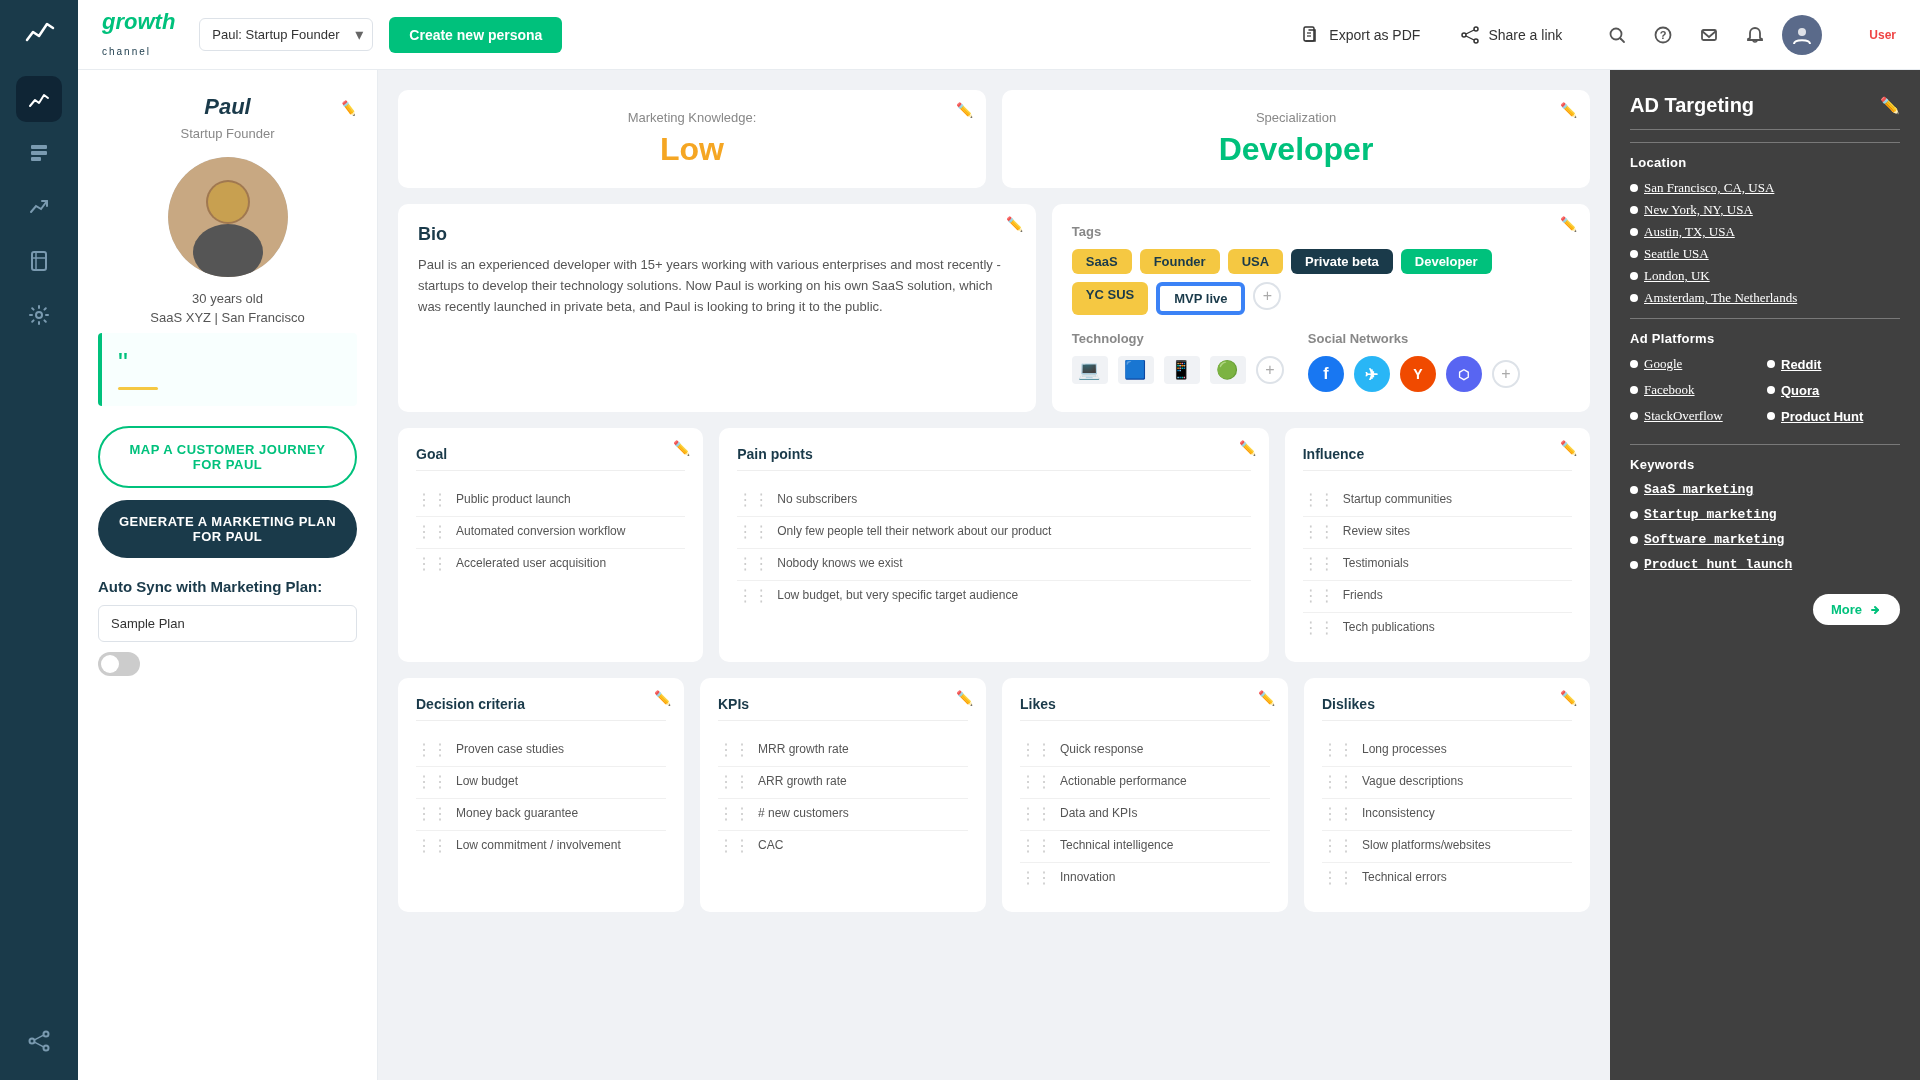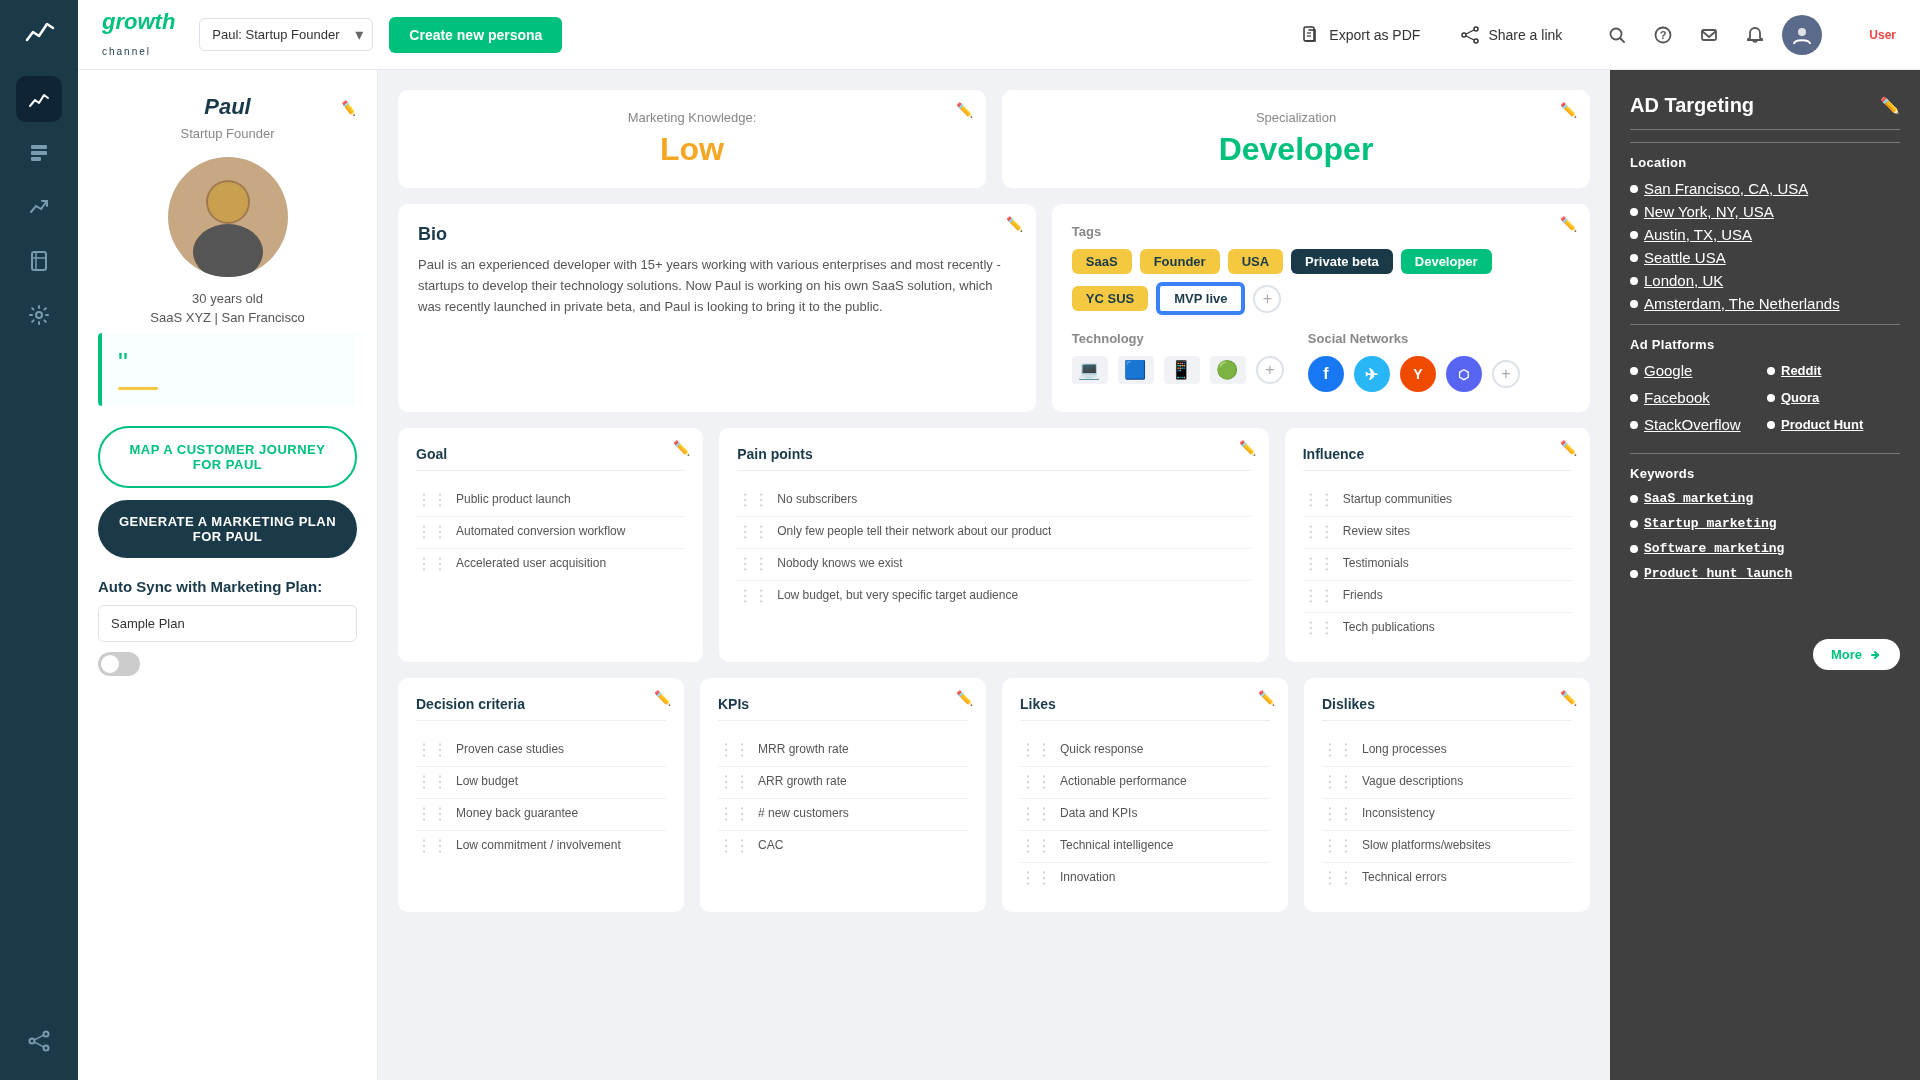--- a/index.html
+++ b/index.html
@@ -334,21 +334,20 @@
       font-size: 13px;
       color: #888;
       margin-bottom: 10px;
       font-weight: 600;
     }
     .tags-row {
       display: flex;
       flex-wrap: wrap;
       gap: 8px;
       margin-bottom: 16px;
-      align-items: center;
     }
     .tag {
       background: #f5c842;
       color: #1a3a4a;
       border-radius: 6px;
       padding: 5px 14px;
       font-size: 13px;
       font-weight: 600;
     }
     .tag.green { background: #00c17c; color: white; }
@@ -466,22 +465,23 @@
     }
     .ad-dot {
       width: 8px; height: 8px;
       background: white;
       border-radius: 50%;
       flex-shrink: 0;
     }
     .ad-link {
       color: white;
       text-decoration: underline;
-      font-size: 15px;
-      cursor: pointer;
+      font-size: 13px;
+      cursor: pointer;
+      font-family: Liberation Serif, serif;
     }
     .ad-link-bold {
       color: white;
       text-decoration: underline;
       font-size: 13px;
       font-weight: 600;
       cursor: pointer;
     }
     .ad-platforms-grid {
       display: grid;
@@ -502,21 +502,20 @@
       gap: 6px;
       background: white;
       color: #00c17c;
       border: none;
       border-radius: 20px;
       padding: 8px 18px;
       font-size: 13px;
       font-weight: 600;
       cursor: pointer;
       float: right;
-      margin-top: 36px;
     }
 
     .row-split {
       display: flex;
       gap: 16px;
     }
     .bio-wrap { flex: 1.2; }
     .tags-wrap { flex: 1; }
   </style>
 </head>

